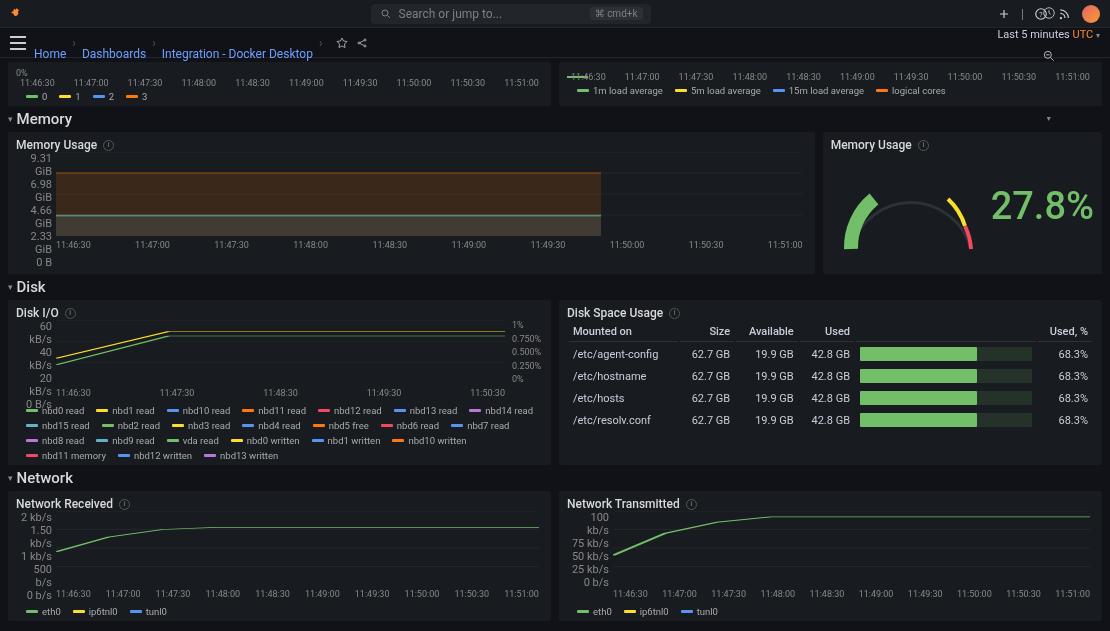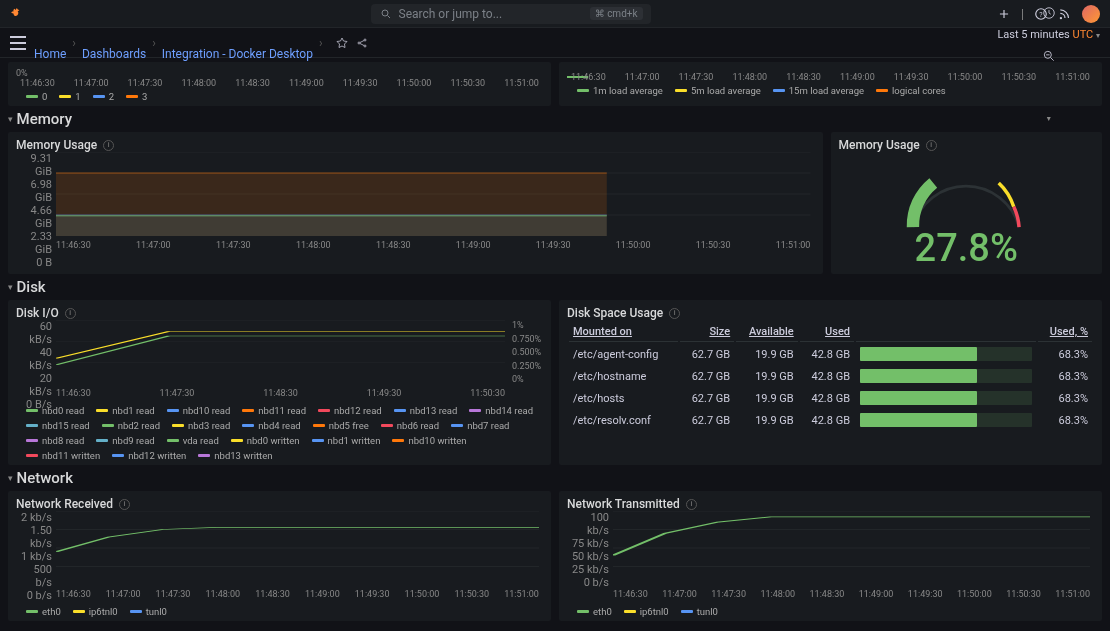--- a/index.html
+++ b/index.html
@@ -31,24 +31,24 @@
 .yaxis span { font-size:11px; color:#888; text-align:right; padding-right:4px; }
 .yaxis-r { position:absolute; right:0; top:0; bottom:18px; width:35px; display:flex; flex-direction:column; justify-content:space-between; }
 .yaxis-r span { font-size:9px; color:#888; text-align:left; padding-left:4px; }
 .xaxis { position:absolute; left:40px; right:4px; bottom:0; height:14px; display:flex; justify-content:space-between; }
 .xaxis span { font-size:9px; color:#888; }
 .plot { position:absolute; left:40px; right:4px; top:0; bottom:18px; }
 .plot svg { width:100%; height:100%; display:block; }
 .legend { display:flex; flex-wrap:wrap; gap:4px 12px; padding:3px 2px 0 10px; }
 .legend-item { display:flex; align-items:center; gap:4px; font-size:9.5px; color:#aaa; }
 .legend-item .sw { width:12px; height:3px; border-radius:1px; }
-.gauge-wrap { display:flex; flex-direction:column; align-items:center; justify-content:space-between; height:100%; }
+.gauge-wrap { display:flex; flex-direction:row; align-items:center; justify-content:space-between; height:100%; }
 .gauge-val { font-size:38px; font-weight:500; color:#73bf69; margin-top:-10px; }
 .table { width:100%; font-size:11px; }
-.table th { text-align:left; color:#ccccdc; font-weight:500; padding:3px 4px; border-bottom:1px solid #2c3235;text-decoration:underline; }
+.table th { text-align:left; color:#ccccdc; font-weight:500; padding:3px 4px; border-bottom:1px solid #2c3235; }
 .table th.r { text-align:right; }
 .table td { padding:3px 4px; color:#ccccdc; }
 .table td.r { text-align:right; }
 .bar-cell { width:180px; }
 .bar-bg { width:100%; height:14px; background:rgba(115,191,105,0.15); border-radius:1px; position:relative; }
 .bar-fg { height:100%; background:#73bf69; border-radius:1px; }
 .partial-ticks { display:flex; justify-content:space-between; font-size:9px; color:#888; padding:0 4px; }
 .axis-label-top { font-size:9px; color:#888; }
 .avatar { width:18px; height:18px; border-radius:50%; background:linear-gradient(135deg,#d66,#f93); }
 </style>
@@ -407,21 +407,21 @@
           <div class="legend-item">
             <span class="sw" style="background:#5794f2"></span>
             <span>nbd1 written</span>
           </div>
           <div class="legend-item">
             <span class="sw" style="background:#ff780a"></span>
             <span>nbd10 written</span>
           </div>
           <div class="legend-item">
             <span class="sw" style="background:#f2495c"></span>
-            <span>nbd11 written</span>
+            <span>nbd11 memory</span>
           </div>
           <div class="legend-item">
             <span class="sw" style="background:#5794f2"></span>
             <span>nbd12 written</span>
           </div>
           <div class="legend-item">
             <span class="sw" style="background:#b877d9"></span>
             <span>nbd13 written</span>
           </div>
         </div>

